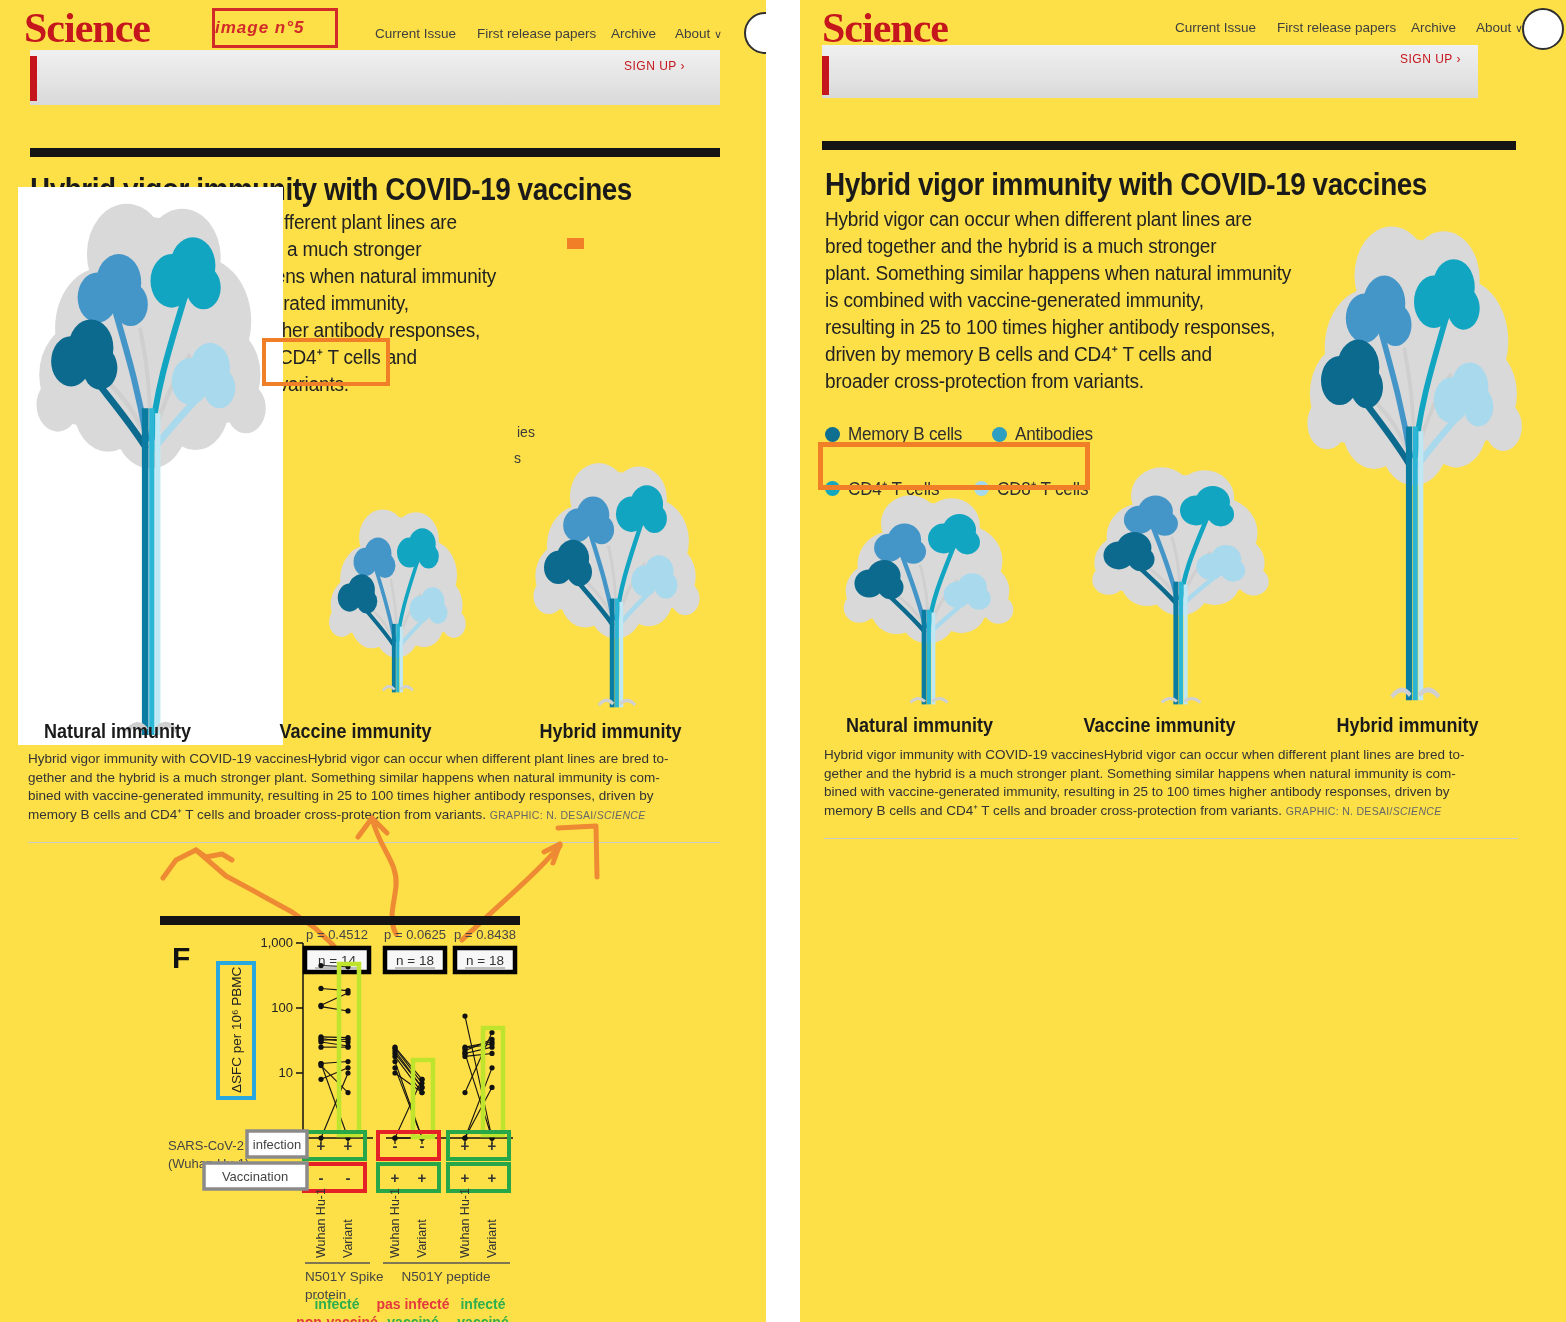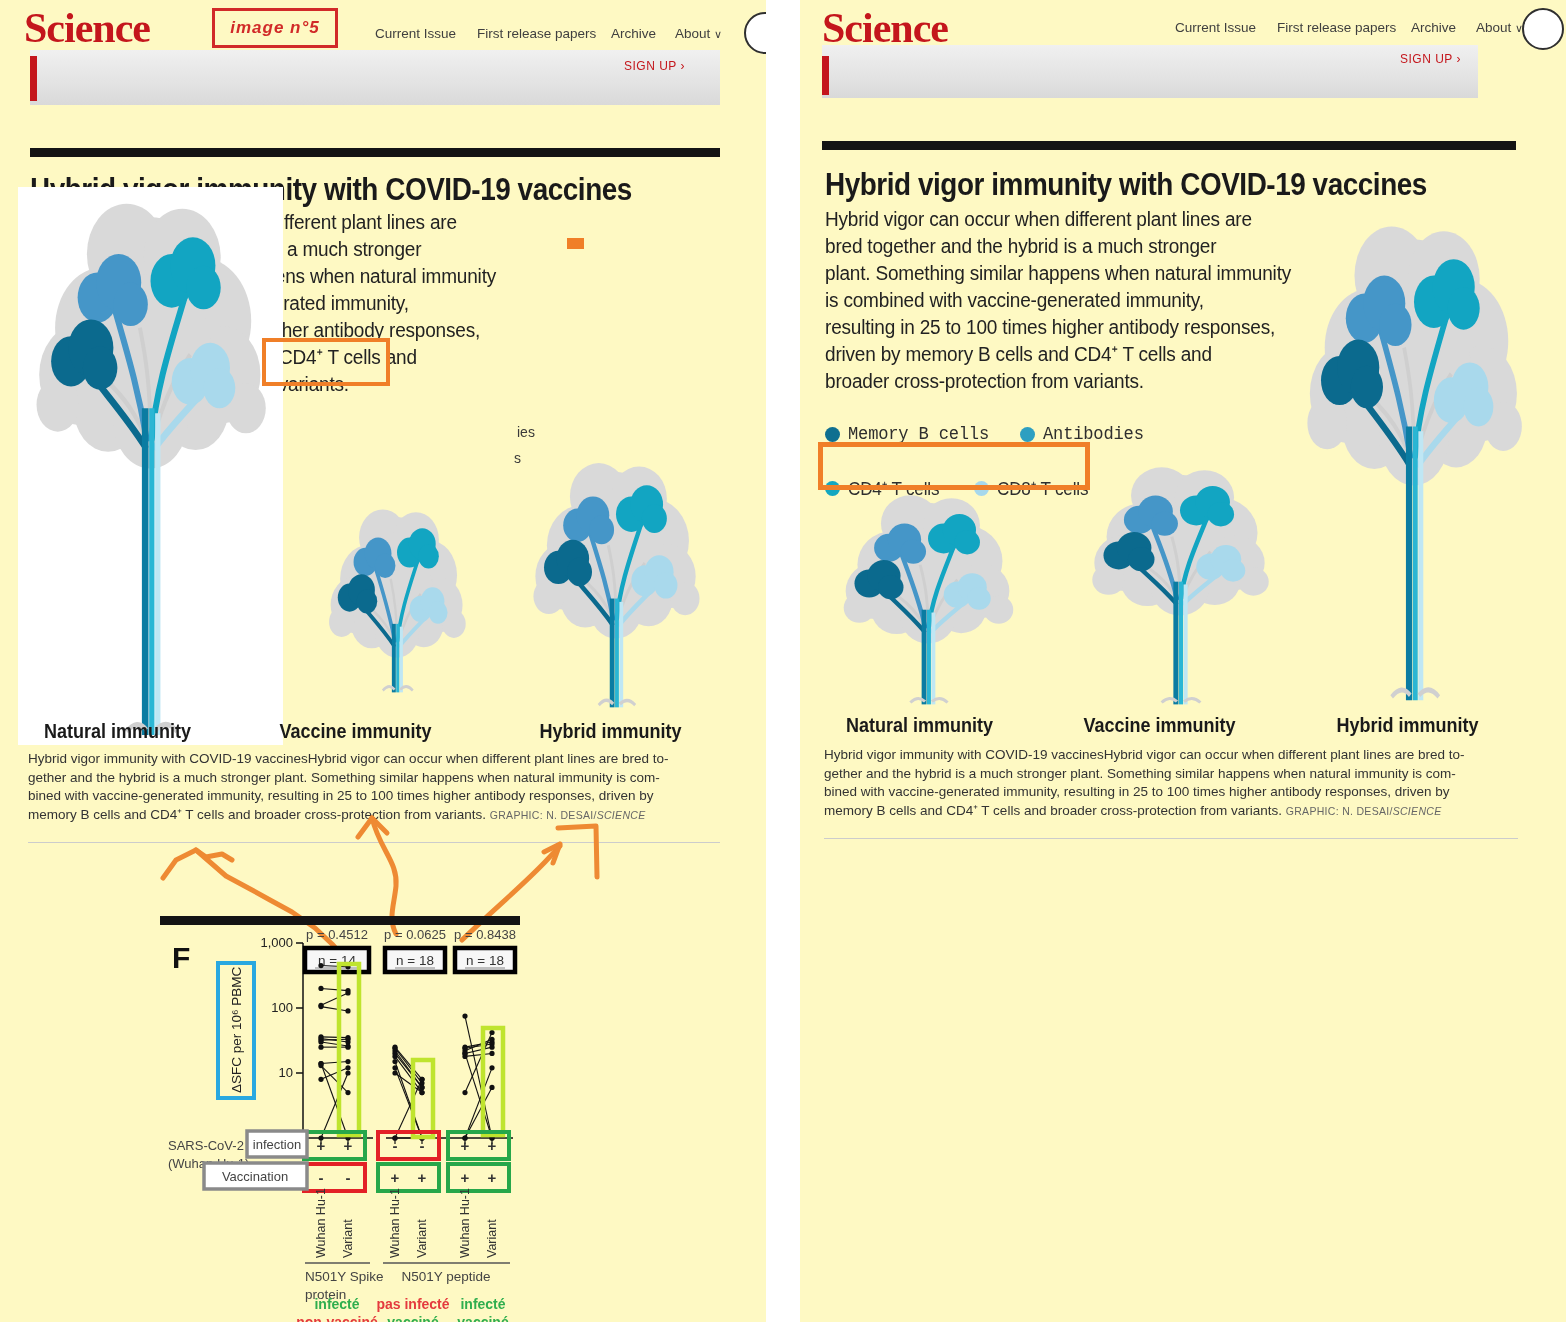--- a/index.html
+++ b/index.html
@@ -1,18 +1,18 @@
 <!DOCTYPE html>
 <html><head>
 <meta charset="utf-8">
 <style>
   html,body{margin:0;padding:0;background:#fff;}
   #canvas{position:relative;width:1566px;height:1322px;background:#fff;overflow:hidden;
           font-family:"Liberation Sans",sans-serif;color:#222;}
-  .page{position:absolute;top:0;width:766px;height:1322px;overflow:hidden;background:#fef9c3;}
+  .page{position:absolute;top:0;width:766px;height:1322px;overflow:hidden;background:#fde047;}
   .abs{position:absolute;}
   .brand{font-family:"Liberation Serif",serif;font-weight:700;font-size:42px;letter-spacing:-1px;color:#c4161c;}
   .nav-item{font-size:13.5px;color:#3f3f3f;white-space:nowrap;}
   .chev{font-size:11px;color:#3f3f3f;}
   .search-circle{width:38px;height:38px;border:2px solid #2f2f2f;border-radius:50%;background:#fff;}
   .gray-band{background:linear-gradient(180deg,#f0f0f0 0%,#e3e3e3 60%,#d9d9d9 100%);}
   .red-bar{width:7px;background:#c4161c;}
   .signup{font-size:12px;font-weight:400;color:#c4161c;letter-spacing:.5px;white-space:nowrap;}
   .black-bar{background:#141414;height:9px;}
   .title{font-size:31px;font-weight:700;color:#1a1a1a;letter-spacing:-.5px;white-space:nowrap;
@@ -25,21 +25,21 @@
   .legend-label{font-size:18px;color:#2e2e2e;letter-spacing:-.2px;white-space:nowrap;transform:scaleX(.95);transform-origin:left center;}
   .tree-label{font-size:20px;font-weight:700;color:#1a1a1a;text-align:center;white-space:nowrap;
               transform:scaleX(.9);transform-origin:center top;}
   .caption{font-size:13.5px;line-height:18.5px;color:#333;}
   .caption span.line{display:block;white-space:nowrap;}
   .credit{font-size:10.5px;color:#666;letter-spacing:.3px;margin-top:8px;}
   .divider{height:1px;background:#ccc;}
   .orange-box{border:4px solid #f07f28;background:transparent;}
   .fragment{font-size:14px;color:#3a3a3a;}
   .note-box{border:3px solid #d12a28;color:#d12a28;font-style:italic;font-weight:700;
-            font-size:17px;display:flex;align-items:center;justify-content:center;letter-spacing:1px;}
+            font-size:17px;display:flex;align-items:center;letter-spacing:1px;}
   svg{display:block;}
 </style>
 </head>
 <body>
 
 <div id="canvas">
 
   <div class="page" style="left:0;">
 
     <div class="abs brand" style="left:24px;top:4px;">Science</div>
@@ -476,21 +476,21 @@
     <div class="abs body-text" style="left:25px;top:206px;">
       <span>Hybrid vigor can occur when different plant lines are</span>
       <span>bred together and the hybrid is a much stronger</span>
       <span>plant. Something similar happens when natural immunity</span>
       <span>is combined with vaccine-generated immunity,</span>
       <span>resulting in 25 to 100 times higher antibody responses,</span>
       <span>driven by memory B cells and CD4⁺ T cells and</span>
       <span>broader cross-protection from variants.</span>
     </div>
 
-    <div class="abs legend-row" style="left:25px;top:424px;font-family:Liberation Mono, monospace;">
+    <div class="abs legend-row" style="left:25px;top:424px;">
       <span class="legend-dot" style="background: rgb(15, 111, 144);"></span>
       <span class="legend-label">Memory B cells</span>
       <span style="width:8px;"></span>
       <span class="legend-dot" style="background: rgb(45, 159, 193);"></span>
       <span class="legend-label">Antibodies</span>
     </div>
     <div class="abs legend-row" style="left:25px;top:476px;">
       <span class="legend-dot" style="background: rgb(19, 167, 192);"></span>
       <span class="legend-label">CD4⁺ T cells</span>
       <span style="width:14px;"></span>

